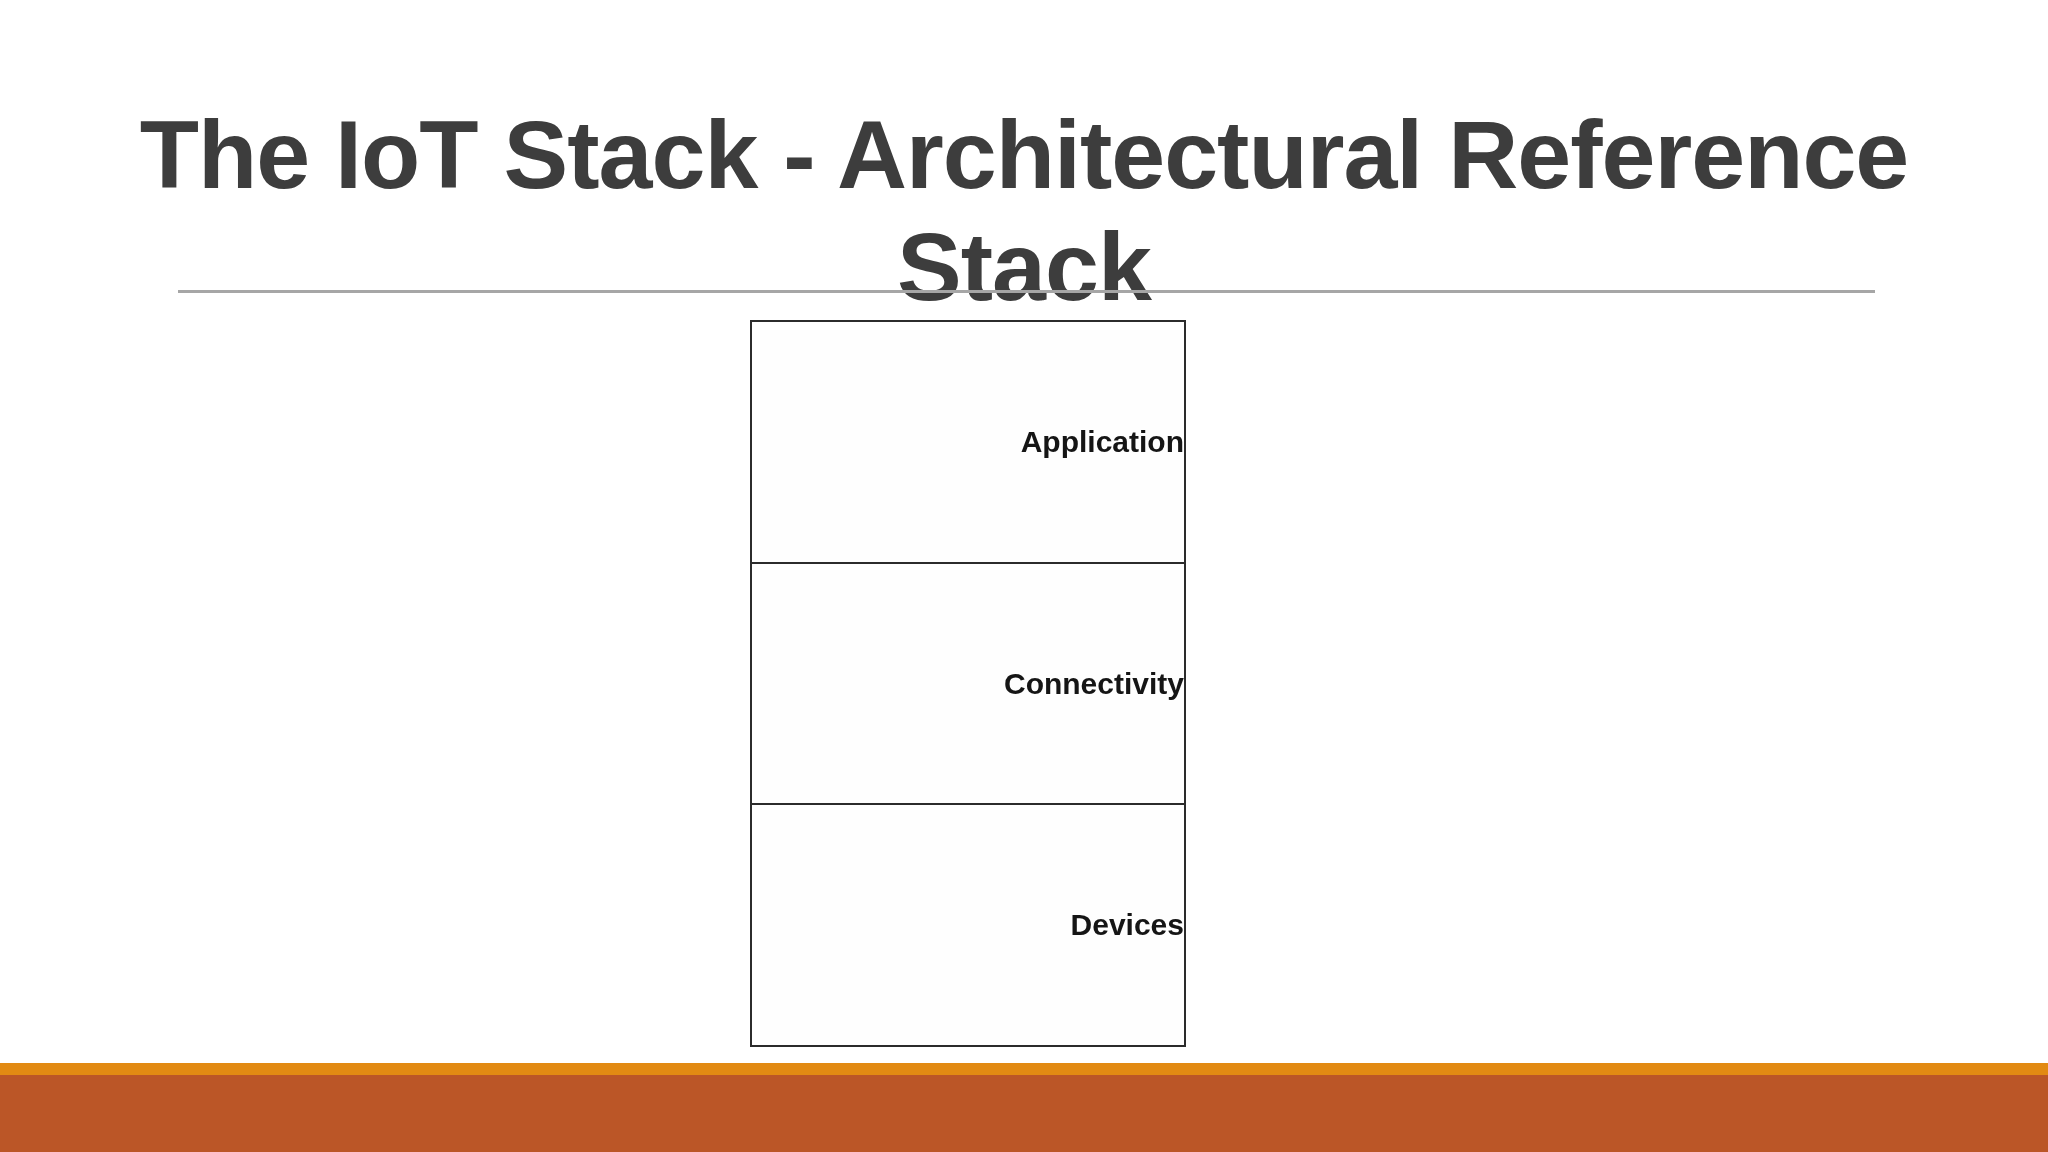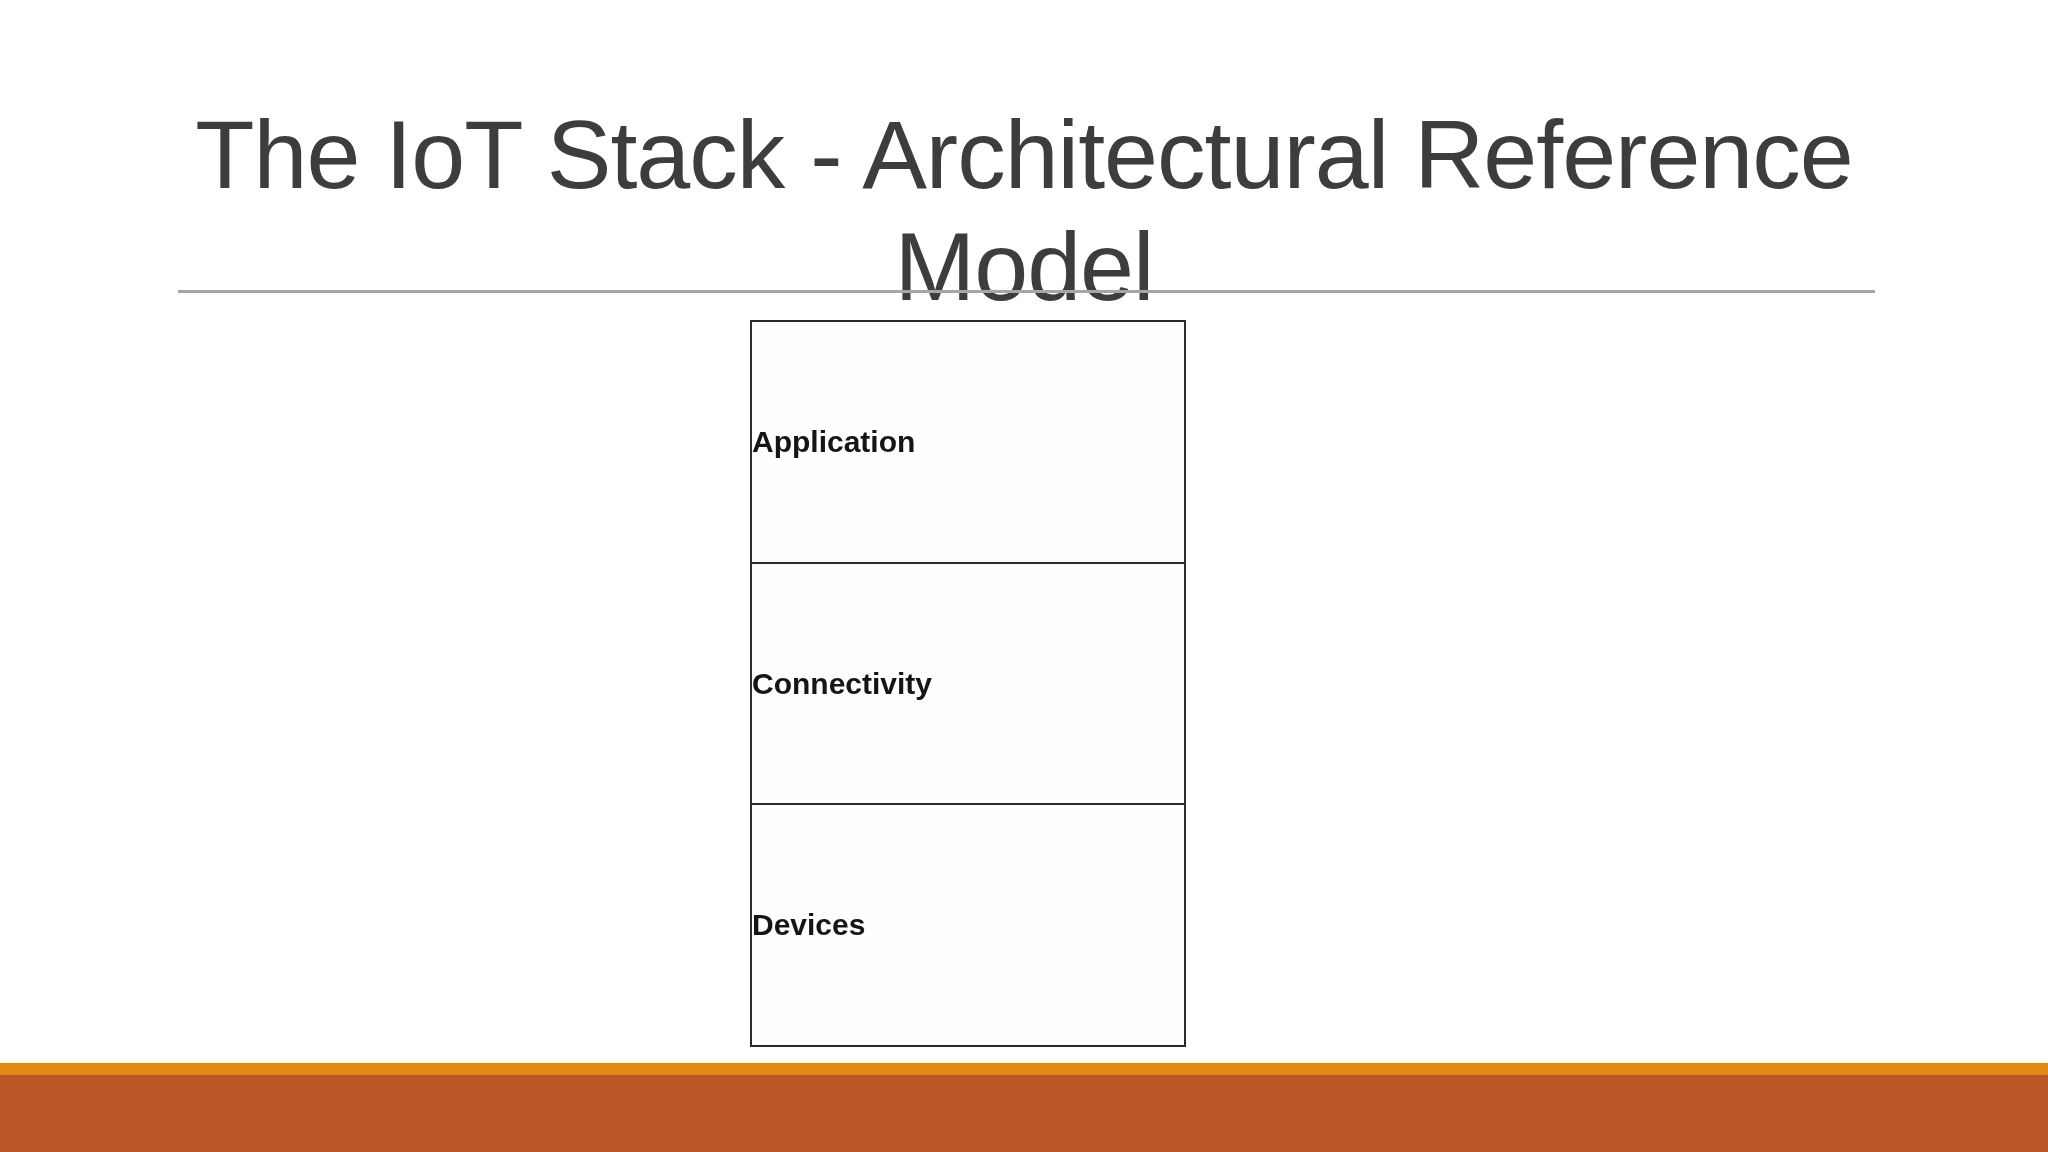--- a/index.html
+++ b/index.html
@@ -15,21 +15,21 @@
     overflow: hidden;
     font-family: "Liberation Sans", sans-serif;
   }
   .title {
     position: absolute;
     top: 34px;
     left: 0;
     width: 100%;
     text-align: center;
     color: #3d3d3d;
-    font-weight: 400;
+    font-weight: 700;
     font-size: 97px;
     line-height: 112px;
     letter-spacing: -1px;
   }
   .title-divider {
     position: absolute;
     left: 178px;
     top: 290px;
     width: 1697px;
     height: 3px;
@@ -44,21 +44,21 @@
     border: 2px solid #2b2b2b;
     box-sizing: border-box;
     display: flex;
     flex-direction: column;
     background: #fefefe;
   }
   .layer {
     flex: 1 1 0;
     display: flex;
     align-items: center;
-    justify-content: flex-start;
+    justify-content: flex-end;
   }
   .layer + .layer {
     border-top: 2px solid #2b2b2b;
   }
   .layer-label {
     font-weight: bold;
     font-size: 30px;
     color: #151515;
     letter-spacing: 0px;
   }
@@ -79,21 +79,21 @@
     background: #bb5627;
   }
 </style>
 </head>
 <body>
 
 <div class="slide">
 
   <h1 class="title">
     <span>The IoT Stack - Architectural Reference</span><br>
-    <span>Model</span>
+    <span>Stack</span>
   </h1>
 
   <div class="title-divider"></div>
 
   <div class="stack">
     <div class="layer">
       <span class="layer-label">Application</span>
     </div>
     <div class="layer">
       <span class="layer-label">Connectivity</span>

